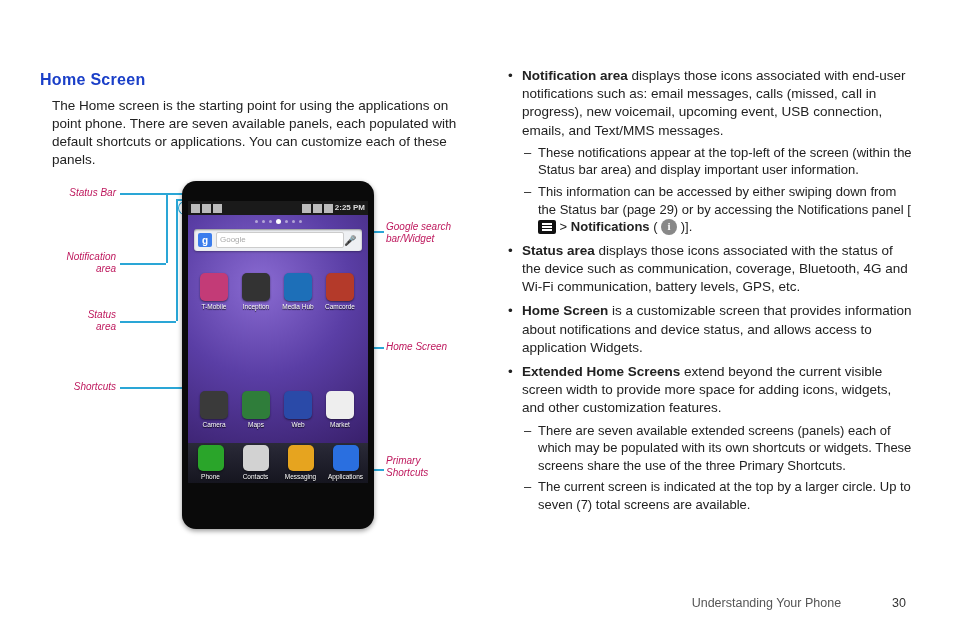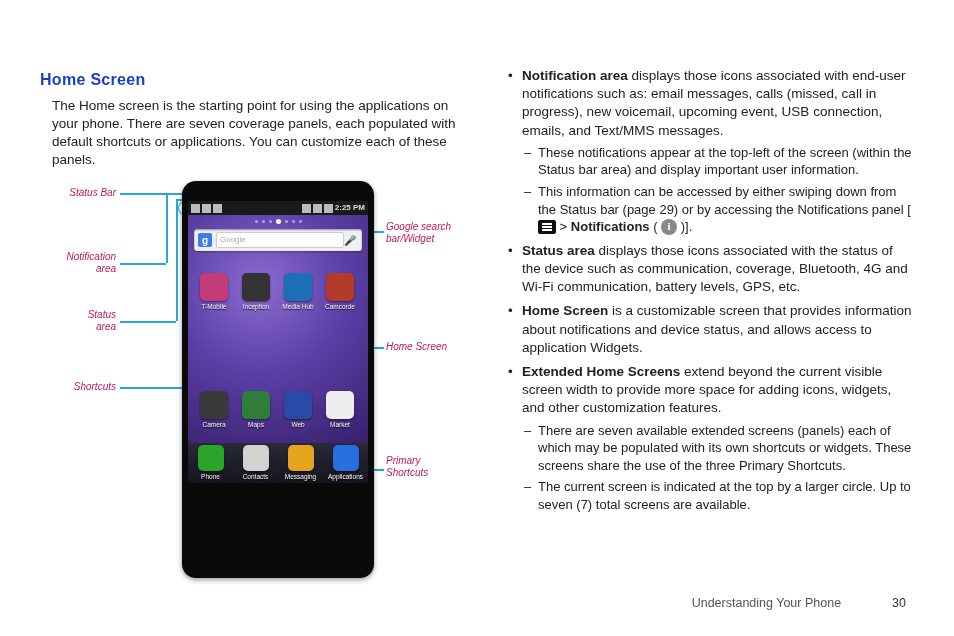--- a/index.html
+++ b/index.html
@@ -36,21 +36,21 @@
   }
   .lab { position:absolute; font-size:10px; color:#be185d; text-align:right; line-height:1.15;font-style:italic; }
   .lab.right { text-align:left; }
   .lead { position:absolute; background:#2aa6d6; height:1.5px; }
   .lead.v { width:1.5px; height:auto; }
   .bracket { position:absolute; border:1.5px solid #2aa6d6; border-right:none; border-radius:10px 0 0 10px; }
   .bracket.r { border:1.5px solid #2aa6d6; border-left:none; border-radius:0 10px 10px 0; }
 
   
   .phone {
-    position:absolute; left:132px; top:0; width:192px; height:397px;
+    position:absolute; left:132px; top:0; width:192px; height:348px;
     background:#0a0a0a; border-radius:14px; padding:20px 6px 22px 6px;
     box-shadow:0 2px 5px rgba(0,0,0,.4);
   }
   .screen {
     width:180px; height:282px; margin:0 auto;
     background: radial-gradient(circle at 40% 30%, #8a6bd2 0%, #5a3ea5 40%, #2d1557 100%);
     position:relative; overflow:hidden;
   }
   .statusbar { height:14px; background:#1a1a1a; display:flex; align-items:center; justify-content:space-between; padding:0 3px; }
   .sb-left, .sb-right { display:flex; gap:2px; align-items:center; }
@@ -86,21 +86,21 @@
   .footer { position:absolute; bottom:24px; right:48px; font-size:12.5px; color:#555; display:flex; gap:24px; align-items:center;}
   .footer .pn { color:#333;margin-left:27px; }
 </style>
 </head>
 <body>
 
 <div class="page">
 
   <div class="col" style="flex:0 0 440px">
     <h2 class="section-title">Home Screen</h2>
-    <p class="intro">The Home screen is the starting point for using the applications on your phone. There are seven coverage panels, each populated with default shortcuts or applications. You can customize each of these panels.</p>
+    <p class="intro">The Home screen is the starting point for using the applications on point phone. There are seven available panels, each populated with default shortcuts or applications. You can customize each of these panels.</p>
 
     <div class="figure-wrap">
 
       <div class="lab" style="left:0; top:6px; width:66px">Status Bar</div>
       <div class="lab" style="left:0; top:70px; width:66px; white-space:pre-line">Notification
 area</div>
       <div class="lab" style="left:0; top:128px; width:66px; white-space:pre-line">Status
 area</div>
       <div class="lab" style="left:0; top:200px; width:66px">Shortcuts</div>
 

